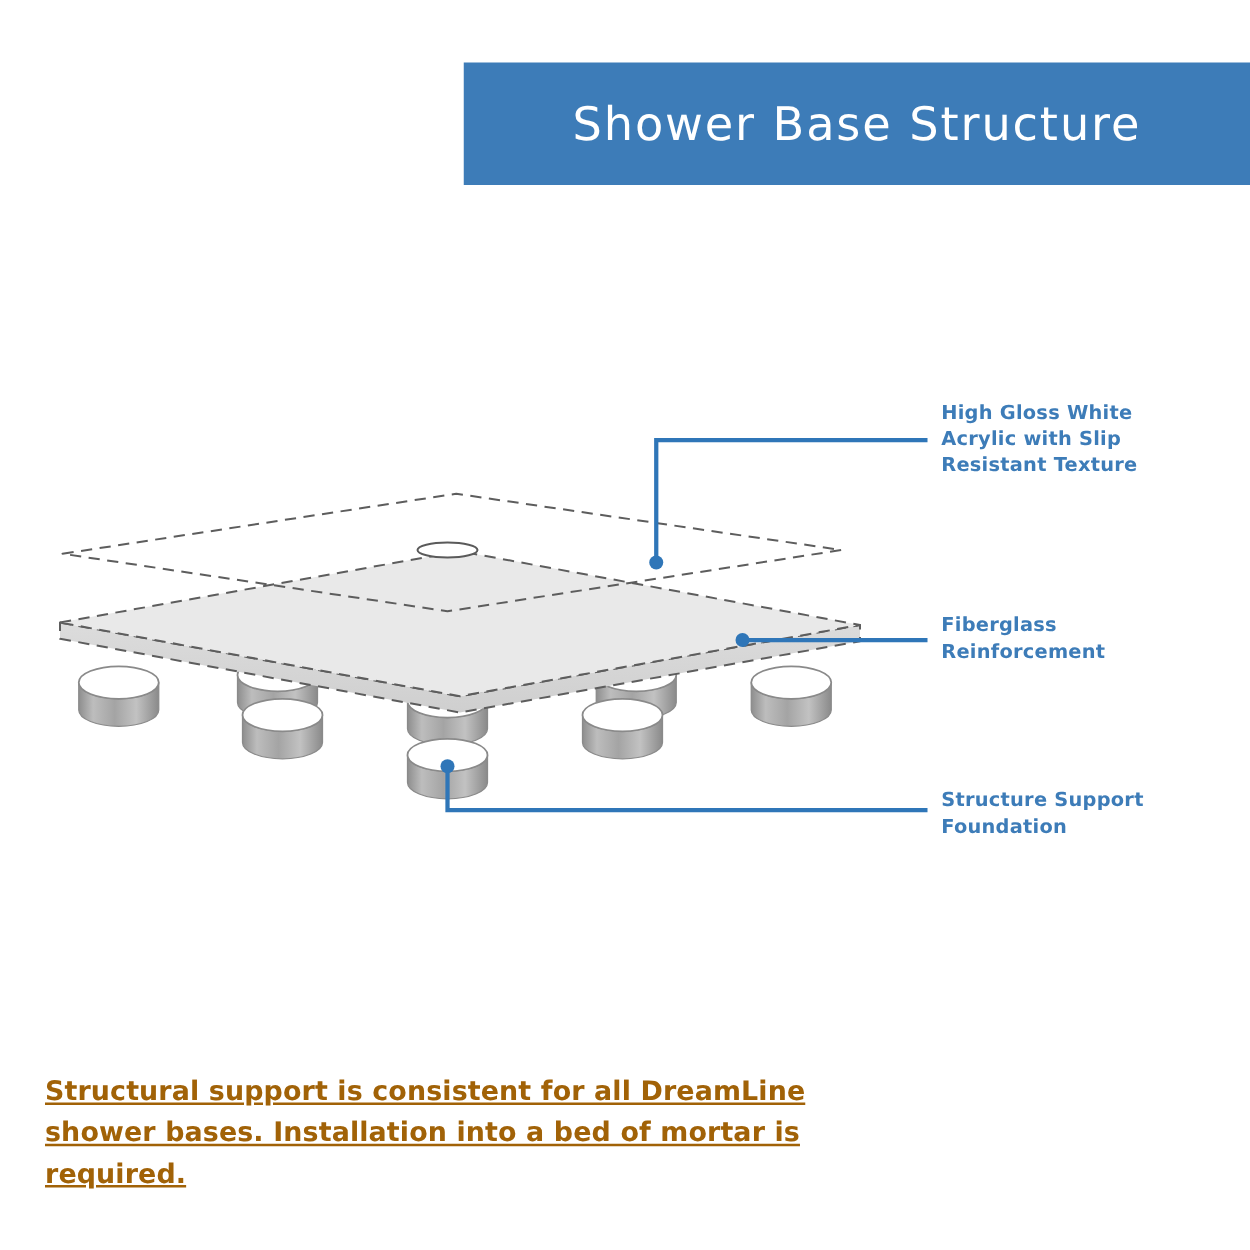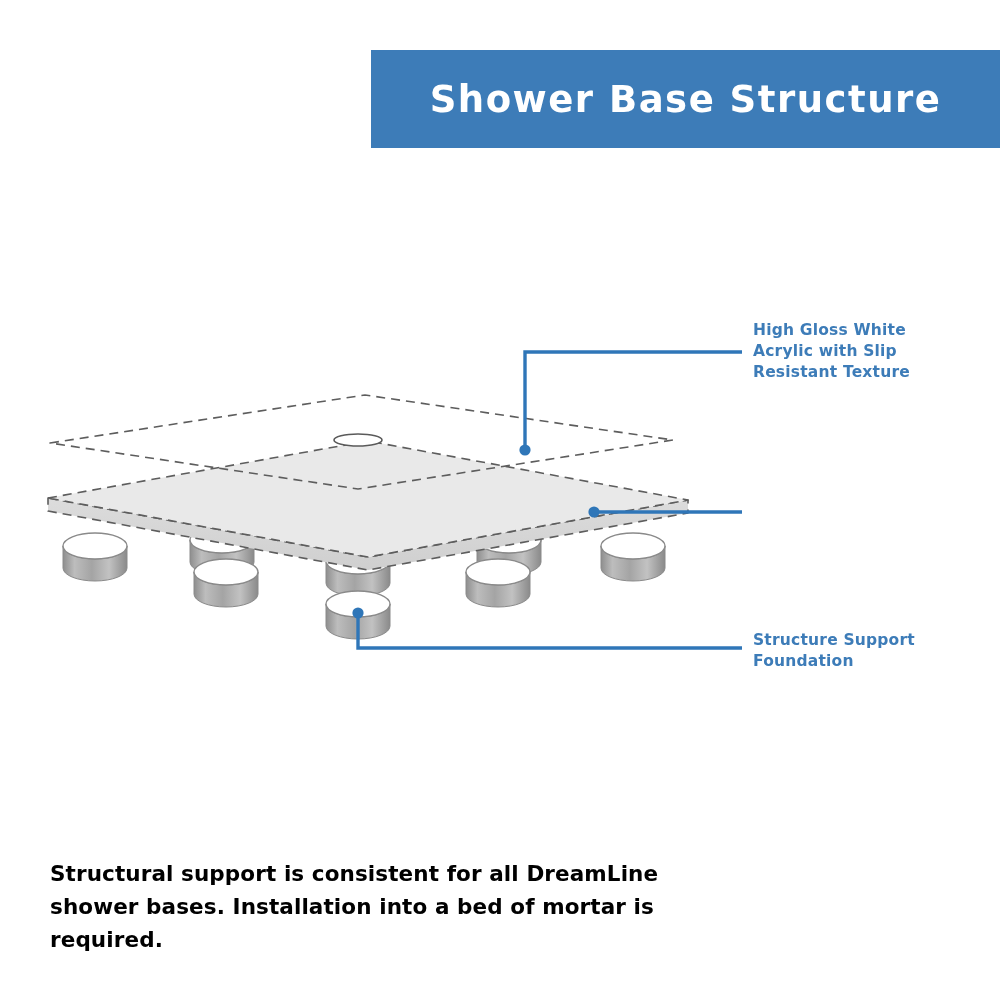--- a/index.html
+++ b/index.html
@@ -23,21 +23,21 @@
     width: 629px;
     height: 98px;
     background: #3d7cb8;
     display: flex;
     align-items: center;
     justify-content: center;
   }
   #header-title {
     color: #ffffff;
     font-size: 37px;
-    font-weight: bold;
+    font-weight: normal;
     letter-spacing: 1.5px;
     white-space: nowrap;
     font-family: "DejaVu Sans", sans-serif;
   }
 
   
   #diagram-stage {
     position: absolute;
     left: 0;
     top: 0;
@@ -62,30 +62,31 @@
     font-family: "DejaVu Sans", sans-serif;
     white-space: pre-line;
   }
   #callout-label-acrylic { left: 753px; top: 320px; }
   #callout-label-fiberglass { left: 753px; top: 490px; }
   #callout-label-support { left: 753px; top: 630px; }
 
   
   #bottom-caption {
     position: absolute;
-    left: 50px;
+    left: 36px;
     top: 857px;
     width: 640px;
-    color: #000000;
+    color: #a16207;
     font-size: 21.5px;
     font-weight: bold;
     line-height: 33px;
     letter-spacing: 0.1px;
     font-family: "DejaVu Sans", sans-serif;
     white-space: pre-line;
+    text-decoration: underline;
   }
 </style>
 </head>
 <body>
 
 <div id="header-banner">
   <div id="header-title">Shower Base Structure</div>
 </div>
 
 <div id="diagram-stage">
@@ -174,18 +175,20 @@
     <g>
       <path d="M 358,613 L 358,648 L 742,648" fill="none" stroke="#2f76b8" stroke-width="3.4"></path>
       <circle cx="358" cy="613" r="5.6" fill="#2f76b8"></circle>
     </g>
   </svg>
 
   <div class="callout-label" id="callout-label-acrylic">High Gloss White
 Acrylic with Slip
 Resistant Texture</div>
 
+  <div class="callout-label" id="callout-label-fiberglass">Fiberglass
+Reinforcement</div>
 
   <div class="callout-label" id="callout-label-support">Structure Support
 Foundation</div>
 </div>
 
 <div id="bottom-caption">Structural support is consistent for all DreamLine shower bases. Installation into a bed of mortar is required.</div>
 
 </body></html>

